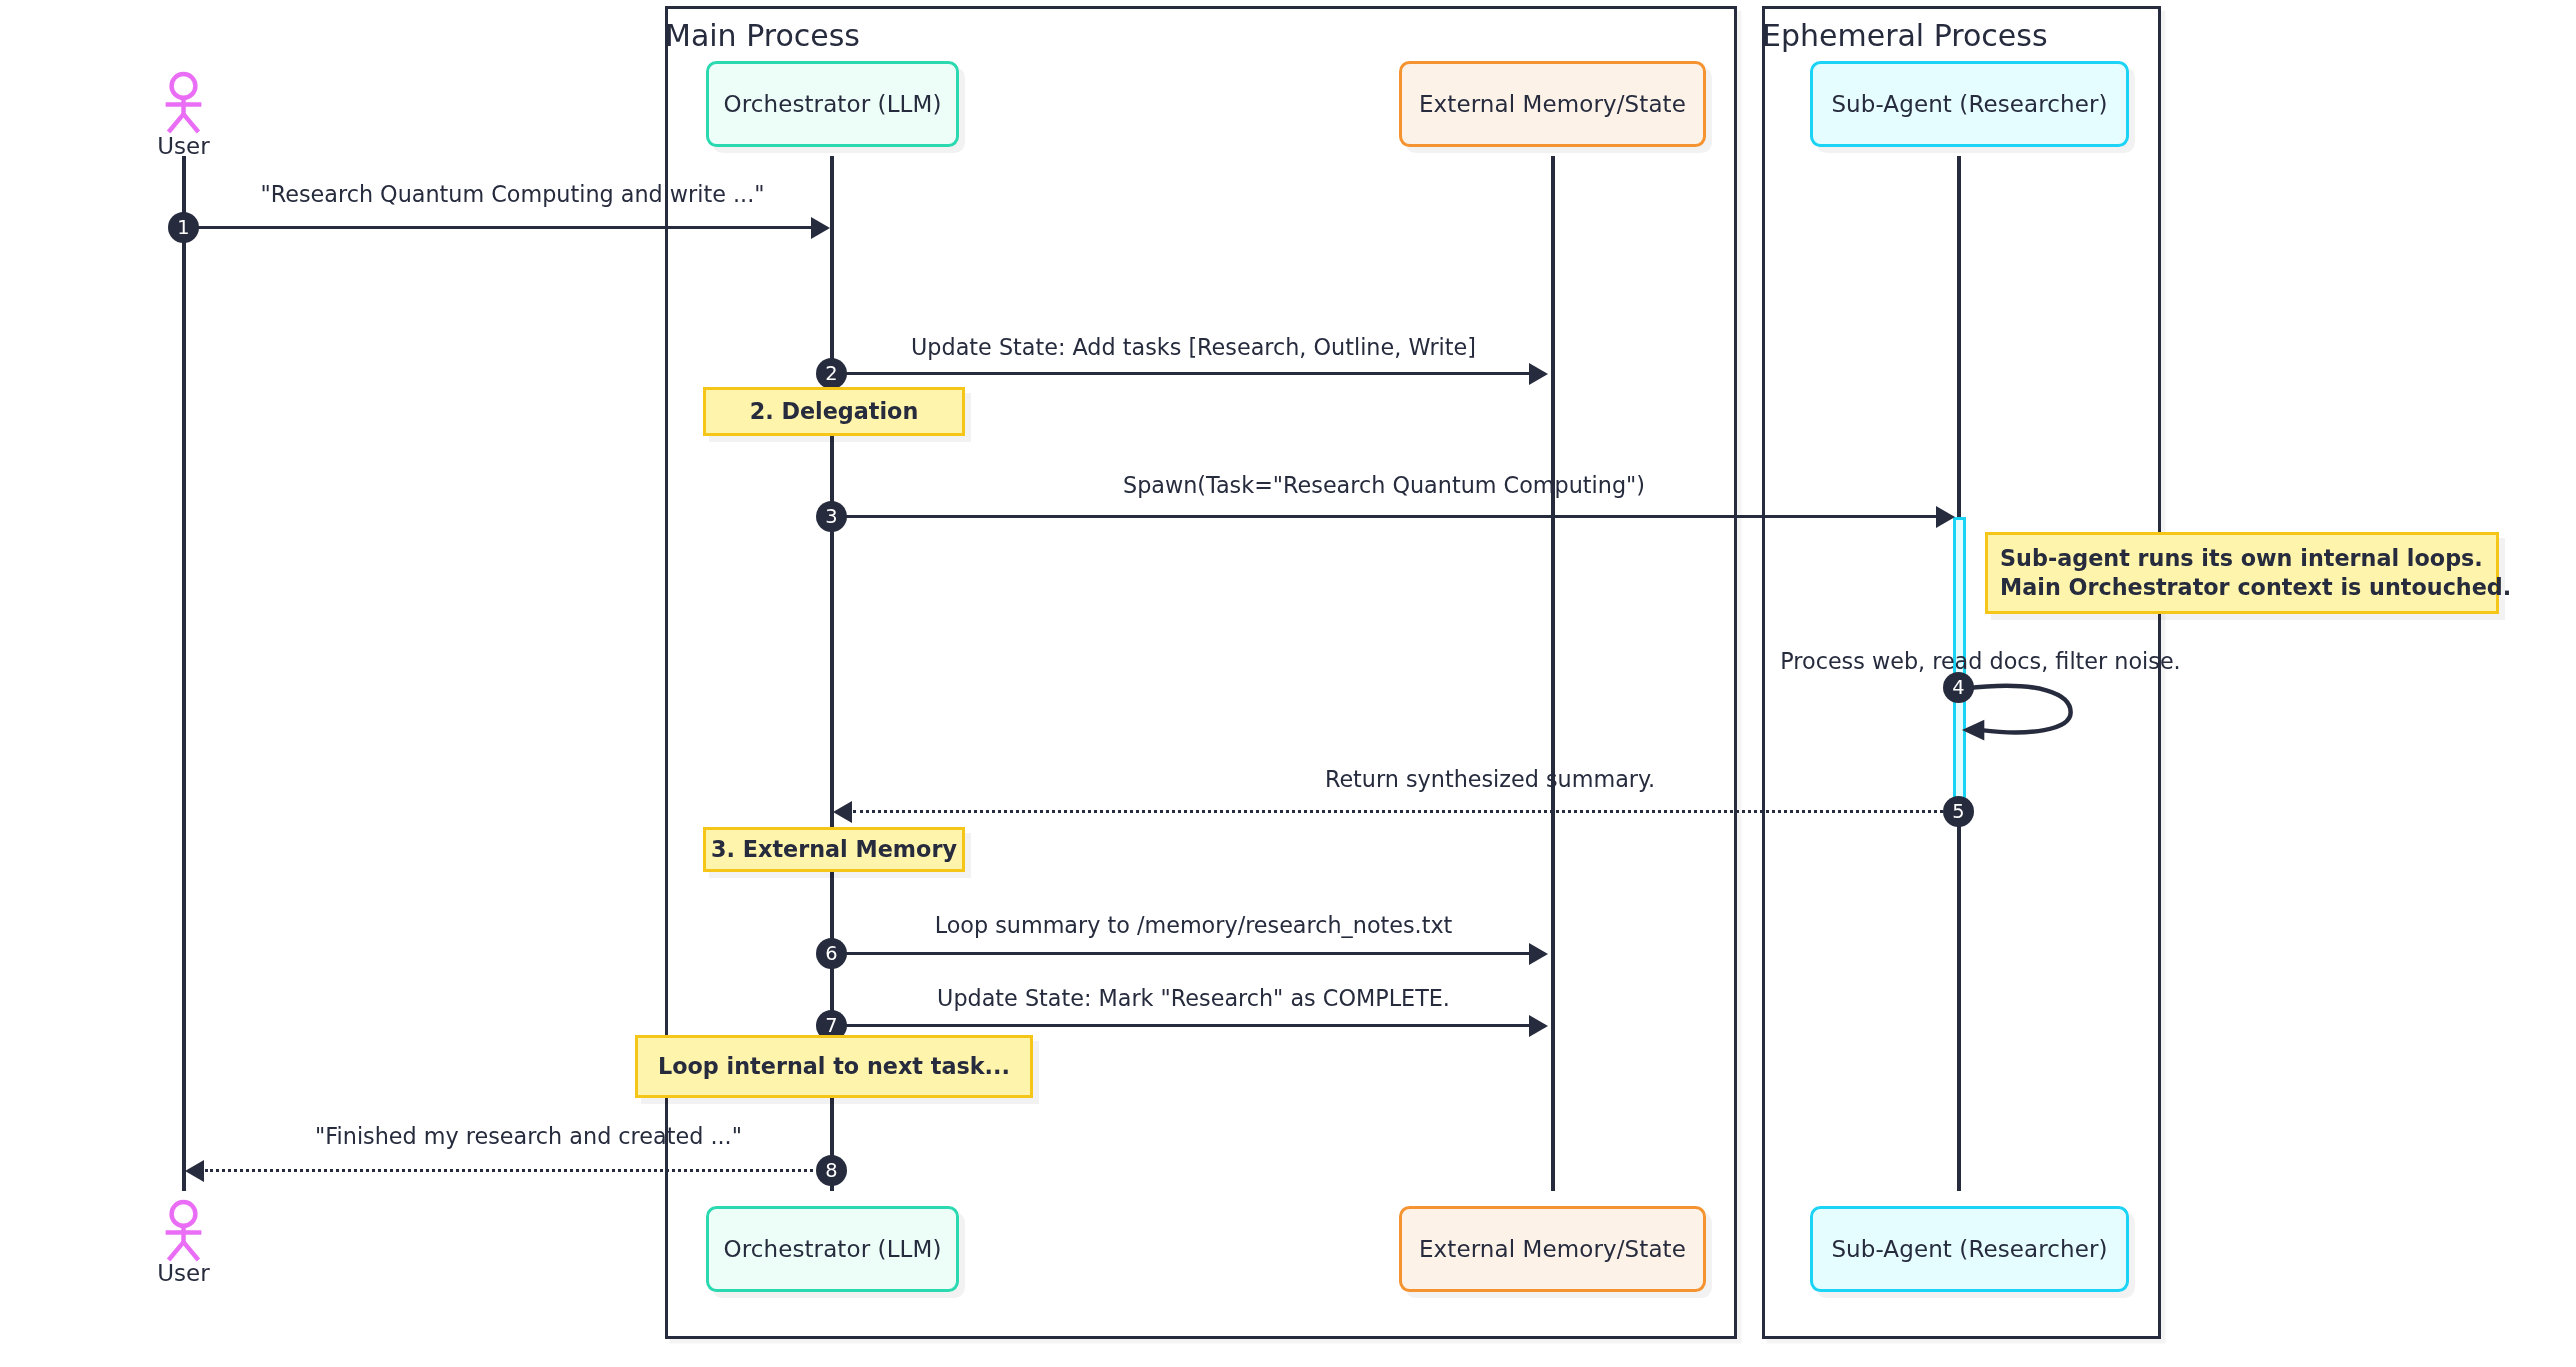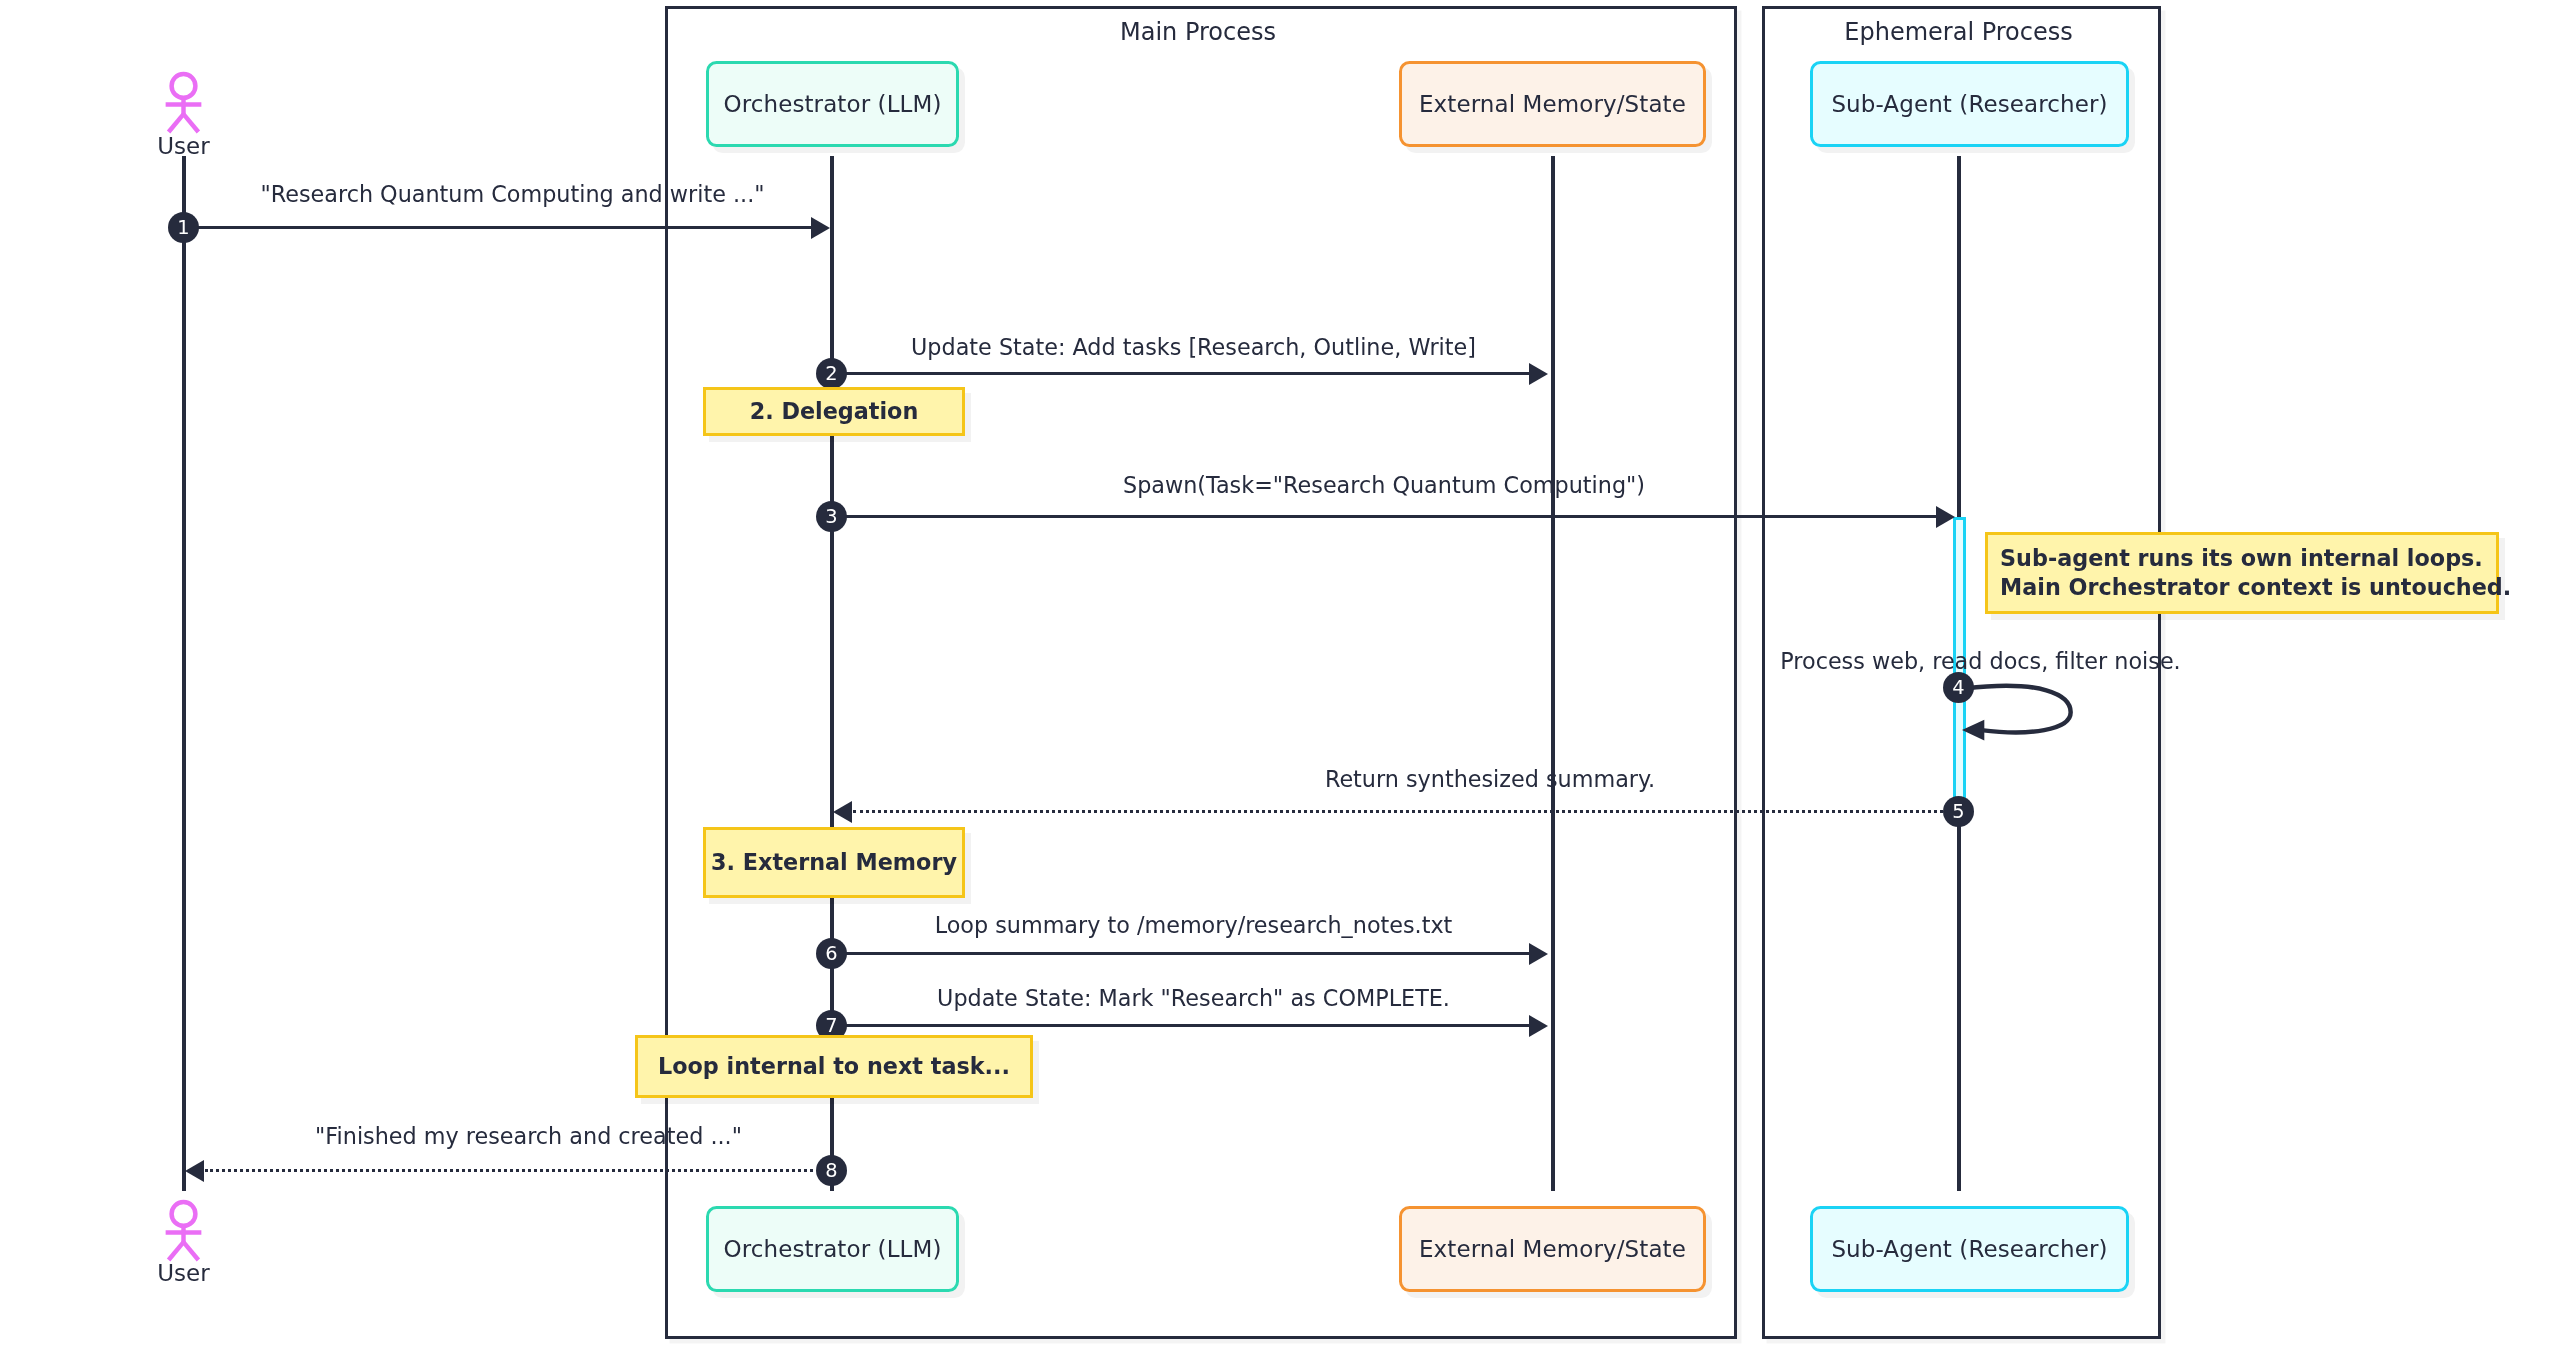--- a/index.html
+++ b/index.html
@@ -2,22 +2,22 @@
 <html style="font-size:12px"><head>
 <meta charset="utf-8">
 <style>
   html,body{margin:0;padding:0;background:#ffffff;}
   body{font-family:"DejaVu Sans","Liberation Sans",sans-serif;}
   #stage{position:relative;width:2576px;height:1367px;background:#ffffff;overflow:hidden;}
 
   
   .group{position:absolute;border:3.7px solid #262b3d;background:transparent;
          box-shadow:4.5px 4.5px 0 0 rgba(0,0,0,0.045);}
-  .group-title{position:absolute;color:#262b3d;font-size:24px;white-space:nowrap;
-               text-align:center;font-family:"DejaVu Sans","Liberation Sans",sans-serif;}
+  .group-title{position:absolute;color:#262b3d;font-size:30px;white-space:nowrap;
+               font-family:"DejaVu Sans","Liberation Sans",sans-serif;}
 
   
   .pbox{position:absolute;border-radius:10.4px;display:flex;align-items:center;
         justify-content:center;box-sizing:border-box;border-width:3.7px;border-style:solid;
         box-shadow:6px 6px 0 0 rgba(0,0,0,0.05);}
   .pbox span{font-size:23px;color:#262b3d;white-space:nowrap;letter-spacing:0.1px;}
   .p-orch{background:#edfdf8;border-color:#2bd9b0;}
   .p-mem {background:#fdf2e8;border-color:#f59331;}
   .p-sub {background:#e6fdff;border-color:#1ad3f5;}
 
@@ -152,21 +152,21 @@
       <polygon points="34,56 34,84 4,70" fill="#262b3d"></polygon>
     </svg>
   </div>
   <div class="seqnum" style="left:1943px;top:672px;">4</div>
 
   <div class="msg-text" style="left:1043px;top:766px;width:894px;">Return synthesized summary.</div>
   <div class="msg-line dotted" style="left:853px;top:810px;width:1090px;"></div>
   <div class="arrow-l" style="left:833px;top:801px;"></div>
   <div class="seqnum" style="left:1943px;top:796px;">5</div>
 
-  <div class="note center" style="left:703px;top:827px;width:262px;height:71px;">
+  <div class="note center" style="left:703px;top:827px;width:262px;height:45px;">
     <span class="txt">3. External Memory</span>
   </div>
 
   <div class="msg-text" style="left:833px;top:912px;width:721px;">Loop summary to /memory/research_notes.txt</div>
   <div class="msg-line" style="left:830px;top:952px;width:700px;"></div>
   <div class="arrow-r" style="left:1529px;top:943px;"></div>
   <div class="seqnum" style="left:816px;top:938px;">6</div>
 
   <div class="msg-text" style="left:833px;top:985px;width:721px;">Update State: Mark "Research" as COMPLETE.</div>
   <div class="msg-line" style="left:830px;top:1024px;width:700px;"></div>

